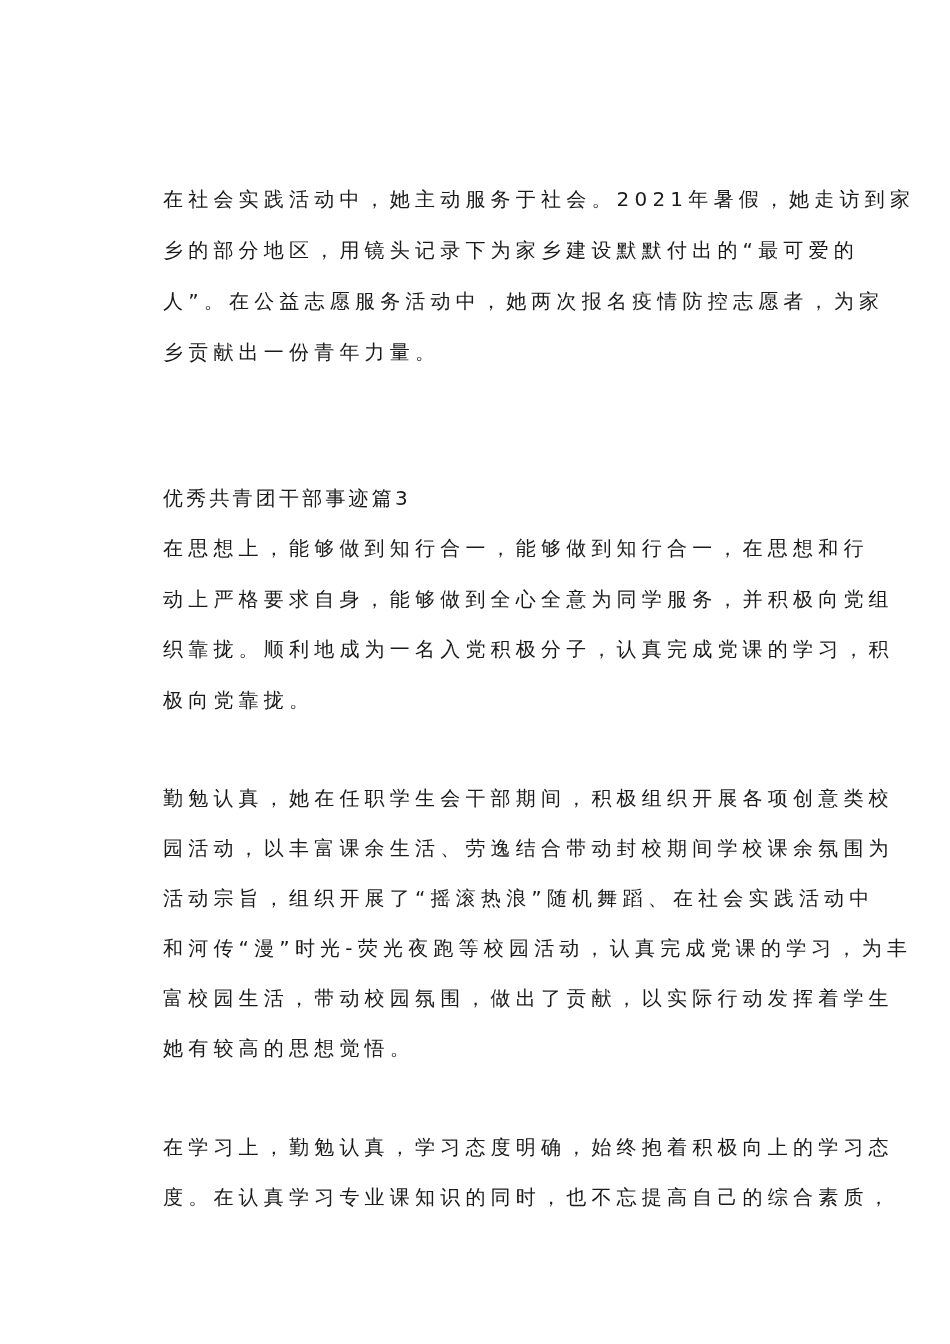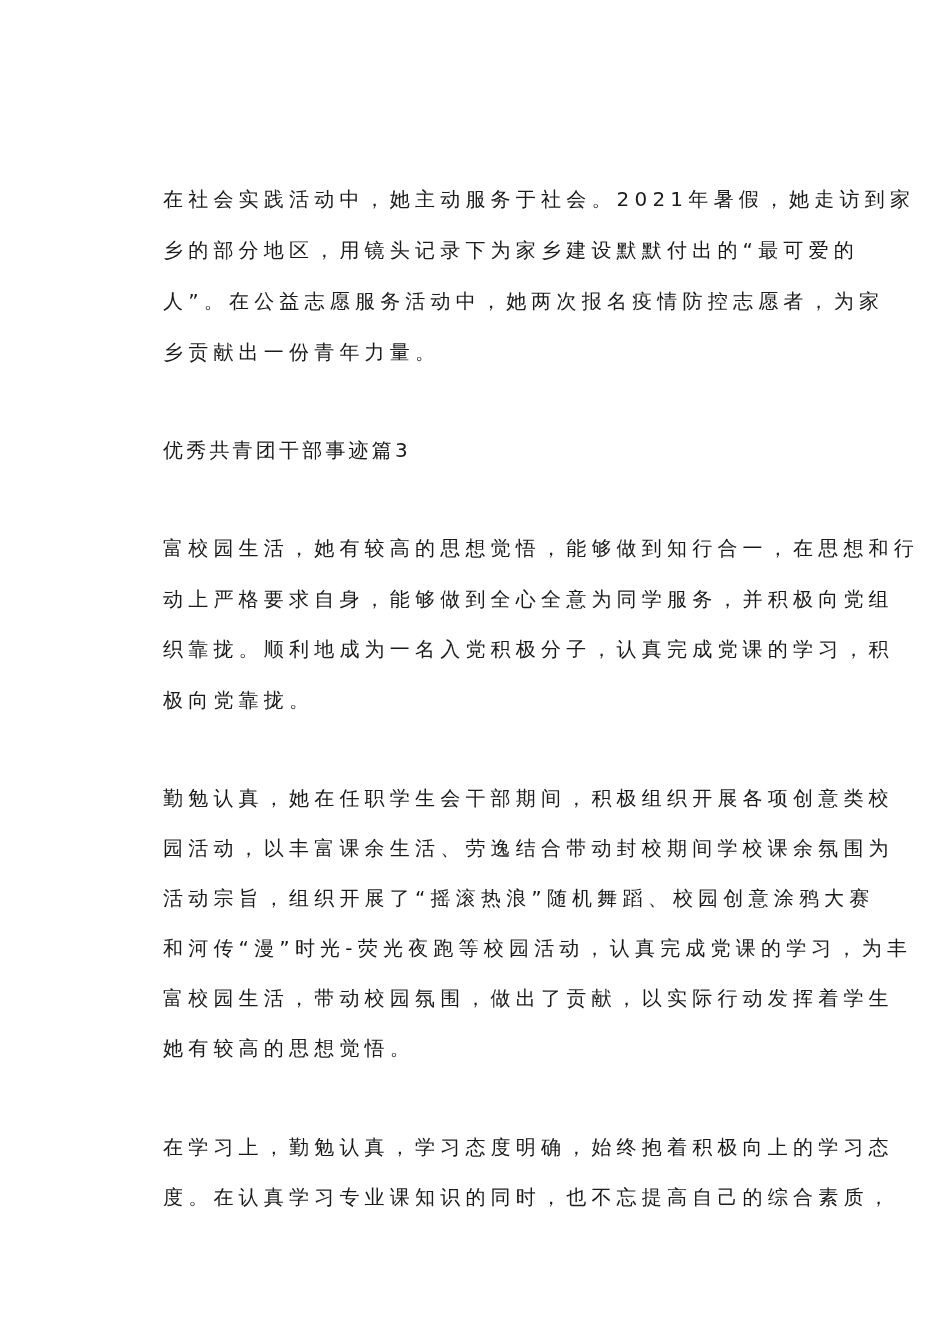--- a/index.html
+++ b/index.html
@@ -25,42 +25,43 @@
       position: absolute;
       left: 16px;
       white-space: nowrap;
       font-size: 20px;
       letter-spacing: 5.2px;
       line-height: 26px;
       height: 26px;
     }
     .heading {
       letter-spacing: 3.2px;
+      margin-top: 48px;
     }
   </style>
 </head>
 <body>
 
 <div class="page">
 
   <div class="line" style="top:186px">在社会实践活动中，她主动服务于社会。2021年暑假，她走访到家</div>
   <div class="line" style="top:237px">乡的部分地区，用镜头记录下为家乡建设默默付出的“最可爱的</div>
   <div class="line" style="top:288px">人”。在公益志愿服务活动中，她两次报名疫情防控志愿者，为家</div>
   <div class="line" style="top:339px">乡贡献出一份青年力量。</div>
 
   <div class="line heading" style="top:437px">优秀共青团干部事迹篇3</div>
 
-  <div class="line" style="top:535px">富校园生活，她有较高的思想觉悟，能够做到知行合一，在思想和行</div>
+  <div class="line" style="top:535px">在思想上，能够做到知行合一，能够做到知行合一，在思想和行</div>
   <div class="line" style="top:586px">动上严格要求自身，能够做到全心全意为同学服务，并积极向党组</div>
   <div class="line" style="top:636px">织靠拢。顺利地成为一名入党积极分子，认真完成党课的学习，积</div>
   <div class="line" style="top:687px">极向党靠拢。</div>
 
   <div class="line" style="top:785px">勤勉认真，她在任职学生会干部期间，积极组织开展各项创意类校</div>
   <div class="line" style="top:835px">园活动，以丰富课余生活、劳逸结合带动封校期间学校课余氛围为</div>
-  <div class="line" style="top:885px">活动宗旨，组织开展了“摇滚热浪”随机舞蹈、校园创意涂鸦大赛</div>
+  <div class="line" style="top:885px">活动宗旨，组织开展了“摇滚热浪”随机舞蹈、在社会实践活动中</div>
   <div class="line" style="top:935px">和河传“漫”时光-荧光夜跑等校园活动，认真完成党课的学习，为丰</div>
   <div class="line" style="top:985px">富校园生活，带动校园氛围，做出了贡献，以实际行动发挥着学生</div>
   <div class="line" style="top:1035px">她有较高的思想觉悟。</div>
 
   <div class="line" style="top:1134px">在学习上，勤勉认真，学习态度明确，始终抱着积极向上的学习态</div>
   <div class="line" style="top:1184px">度。在认真学习专业课知识的同时，也不忘提高自己的综合素质，</div>
 
 </div>
 
 </body></html>

